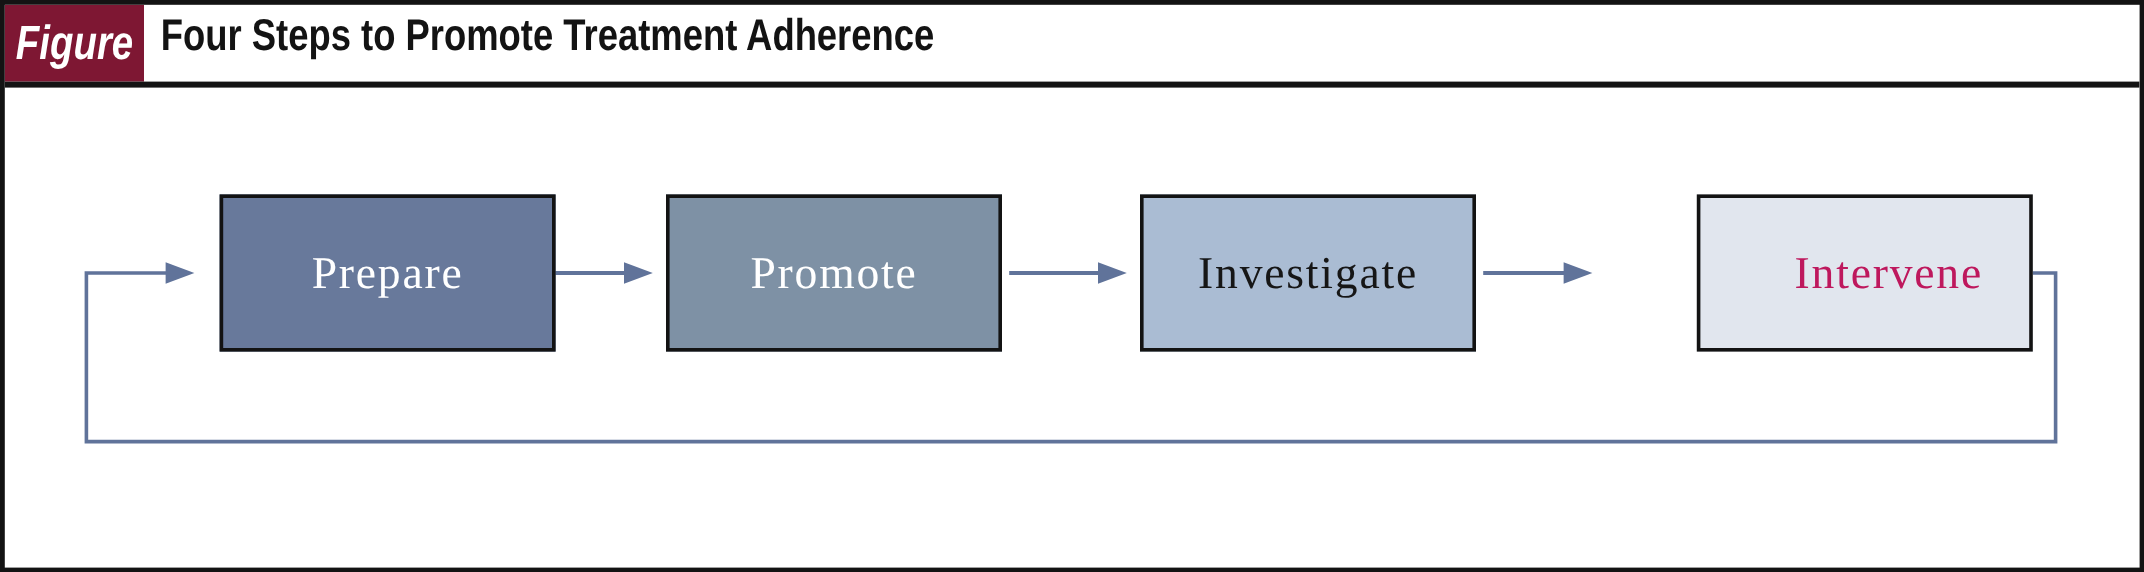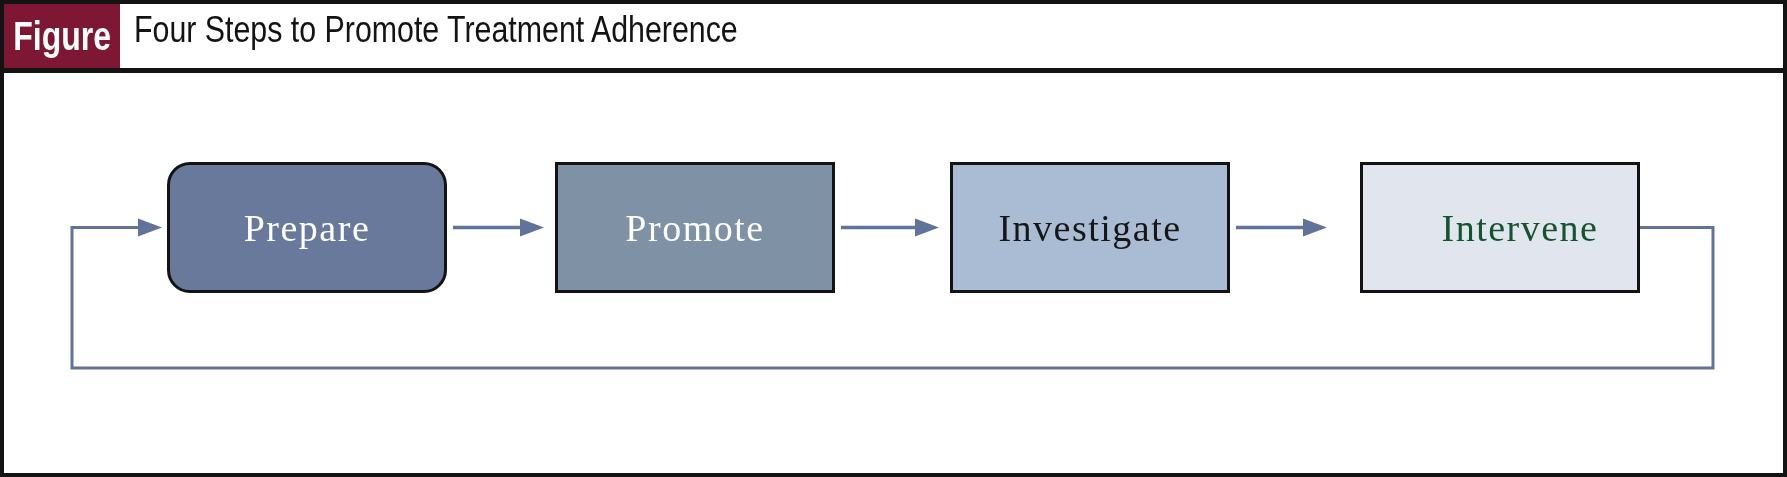--- a/index.html
+++ b/index.html
@@ -35,21 +35,21 @@
     transform: scaleX(0.8);
   }
   .figure-title {
     position: absolute;
     top: 0; left: 130px; right: 8px;
     height: 52px;
     display: flex;
     align-items: center;
     color: #131313;
     font-size: 37px;
-    font-weight: 400;
+    font-weight: 700;
     white-space: nowrap;
   }
   .figure-title .squeeze {
     display: inline-block;
     transform: scaleX(0.82);
     transform-origin: left center;
   }
   .header-rule {
     position: absolute;
     top: 64px; left: 0; right: 0;
@@ -80,47 +80,47 @@
     font-family: "Liberation Serif", "DejaVu Serif", serif;
     font-size: 38px;
     letter-spacing: 1.5px;
   }
 </style>
 </head>
 <body>
 
 <div class="figure-frame">
   <div class="figure-header">
-    <div class="figure-tag" style="background: rgb(126, 23, 51); color: rgb(255, 255, 255);">
+    <div class="figure-tag" style="background: rgb(126, 23, 51); color: rgb(255, 255, 255); font-style: italic;">
       <span class="squeeze">Figure</span>
     </div>
     <div class="figure-title">
       <span class="squeeze">Four Steps to Promote Treatment Adherence</span>
     </div>
   </div>
   <div class="header-rule"></div>
 
   <div class="diagram">
     <svg class="connector-layer" viewBox="0 0 1779 400" xmlns="http://www.w3.org/2000/svg">
         <line x1="449" y1="154.5" x2="518" y2="154.5" stroke="#60739A" stroke-width="3.5"></line>
         <polygon points="516,145.5 540,154.5 516,163.5" fill="#60739A"></polygon>
         <line x1="837" y1="154.5" x2="913" y2="154.5" stroke="#60739A" stroke-width="3.5"></line>
         <polygon points="911,145.5 935,154.5 911,163.5" fill="#60739A"></polygon>
         <line x1="1232" y1="154.5" x2="1301" y2="154.5" stroke="#60739A" stroke-width="3.5"></line>
         <polygon points="1299,145.5 1323,154.5 1299,163.5" fill="#60739A"></polygon>
         <path d="M 1614 154.5 H 1709 V 295 H 68 V 154.5 H 136" fill="none" stroke="#60739A" stroke-width="3"></path>
         <polygon points="134,145.5 158,154.5 134,163.5" fill="#60739A"></polygon>
       </svg>
 
-  <div class="step-box" style="left: 163px; background: rgb(104, 121, 155); color: rgb(255, 255, 255); border-radius: 23px;">
+  <div class="step-box" style="left: 179px; background: rgb(104, 121, 155); color: rgb(255, 255, 255);">
         <span>Prepare</span>
       </div>
       <div class="step-box" style="left: 551px; background: rgb(126, 145, 165); color: rgb(255, 255, 255);">
         <span>Promote</span>
       </div>
       <div class="step-box" style="left: 946px; background: rgb(170, 188, 211); color: rgb(22, 22, 22); text-align: right;">
         <span>Investigate</span>
       </div>
-      <div class="step-box" style="left: 1356px; background: rgb(225, 230, 238); color: #14532d; padding-left: 40px;">
+      <div class="step-box" style="left: 1410px; background: rgb(225, 230, 238); color: #be185d; padding-left: 40px;">
         <span>Intervene</span>
       </div>
     </div>
 </div>
 
 </body></html>

